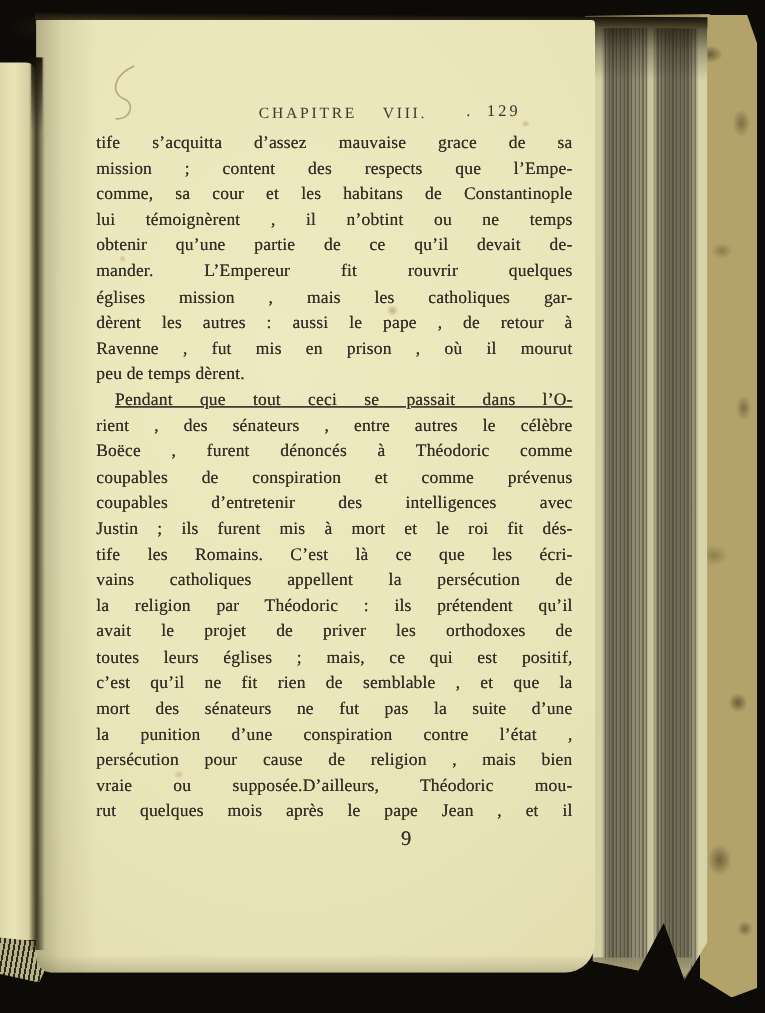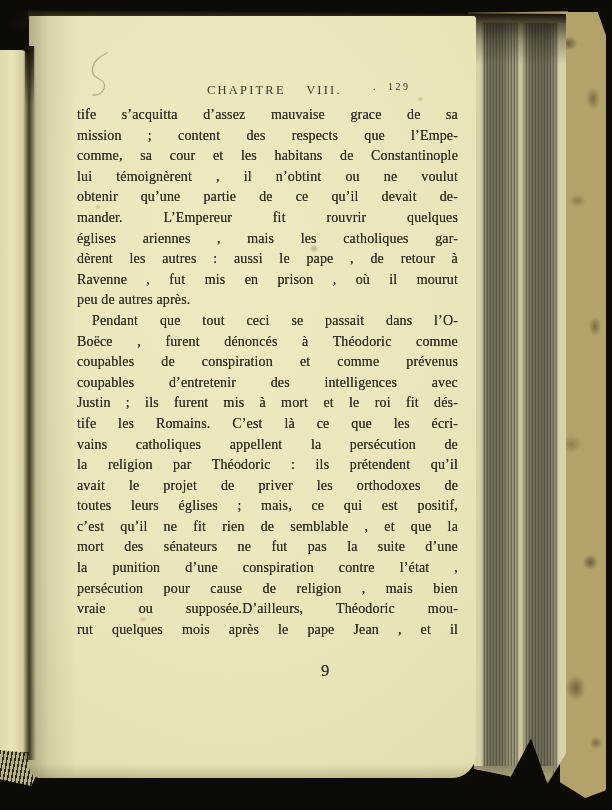--- a/index.html
+++ b/index.html
@@ -68,28 +68,28 @@
     background:linear-gradient(90deg, rgba(70,60,30,.32), rgba(70,60,30,.1) 20px, rgba(70,60,30,0) 48px),
                linear-gradient(0deg, rgba(70,60,30,.22), rgba(70,60,30,0) 14px);
     pointer-events:none; }
 
   .foxing { position:absolute; border-radius:50%; pointer-events:none; }
 
   
   .running-header { position:absolute; left:48px; top:67px; width:381px; height:16px;
     font-size:12.5px; color:#3c392e; letter-spacing:2.2px; word-spacing:5px; }
   .chapter { position:absolute; left:106px; top:0; white-space:pre;margin-left:24px; }
-  .pnum { position:absolute; left:296px; top:-2px; font-size:10px; letter-spacing:2.5px; color:#35322a; }
+  .pnum { position:absolute; left:296px; top:-2px; font-size:13px; letter-spacing:2.5px; color:#35322a; }
 
   .text-block { position:absolute; left:48px; top:89px; width:381px; color:#312e26; }
   .line { font-size:14px; line-height:20.6px; letter-spacing:.15px;
     text-align:justify; text-align-last:justify; white-space:normal;
     text-shadow:0 0 .4px rgba(49,46,38,.85); }
   .line.short { text-align-last:left; }
-  .line.indent { text-indent:15px; }
+  .line.indent { text-indent:15px;text-decoration:underline; }
 
   .signature { position:absolute; left:286px; top:645px; width:20px; text-align:center;
     font-size:16.5px; color:#34312a; text-shadow:0 0 .4px rgba(49,46,38,.85); }
 
   .hair { position:absolute; left:56px; top:34px; }
 </style>
 </head>
 <body>
 
 <div class="scene">
@@ -115,28 +115,29 @@
 
     <div class="running-header">
       <span class="chapter">CHAPITRE  VIII.</span>
       <span class="pnum"><span>.</span> <span>129</span></span>
     </div>
 
     <div class="text-block">
         <div class="line">tife s’acquitta d’assez mauvaise grace de sa</div>
         <div class="line">mission ;  content des respects que l’Empe-</div>
         <div class="line">comme, sa cour et les habitans de Constantinople</div>
-        <div class="line">lui témoignèrent ,  il n’obtint ou ne voulut</div>
+        <div class="line">lui témoignèrent ,  il n’obtint ou ne temps</div>
         <div class="line">obtenir qu’une partie de ce qu’il devait de-</div>
         <div class="line">mander.  L’Empereur  fit  rouvrir  quelques</div>
-        <div class="line">églises ariennes , mais les catholiques gar-</div>
+        <div class="line">églises mission , mais les catholiques gar-</div>
         <div class="line">dèrent les autres : aussi le pape , de retour à</div>
         <div class="line">Ravenne , fut mis en prison , où il mourut</div>
-        <div class="line short">peu de autres après.</div>
+        <div class="line short">peu de temps dèrent.</div>
         <div class="line indent">Pendant que tout ceci se passait dans l’O-</div>
+        <div class="line">rient , des sénateurs ,  entre autres le célèbre</div>
         <div class="line">Boëce , furent dénoncés à Théodoric comme</div>
         <div class="line">coupables de conspiration et comme prévenus</div>
         <div class="line">coupables d’entretenir des intelligences avec</div>
         <div class="line">Justin ; ils furent mis à mort et le roi fit dés-</div>
         <div class="line">tife les  Romains. C’est là ce que les écri-</div>
         <div class="line">vains catholiques appellent la persécution de</div>
         <div class="line">la religion par Théodoric : ils prétendent qu’il</div>
         <div class="line">avait le projet de priver les orthodoxes de</div>
         <div class="line">toutes leurs églises ; mais, ce qui est positif,</div>
         <div class="line">c’est qu’il ne fit rien de semblable ,  et que la</div>

